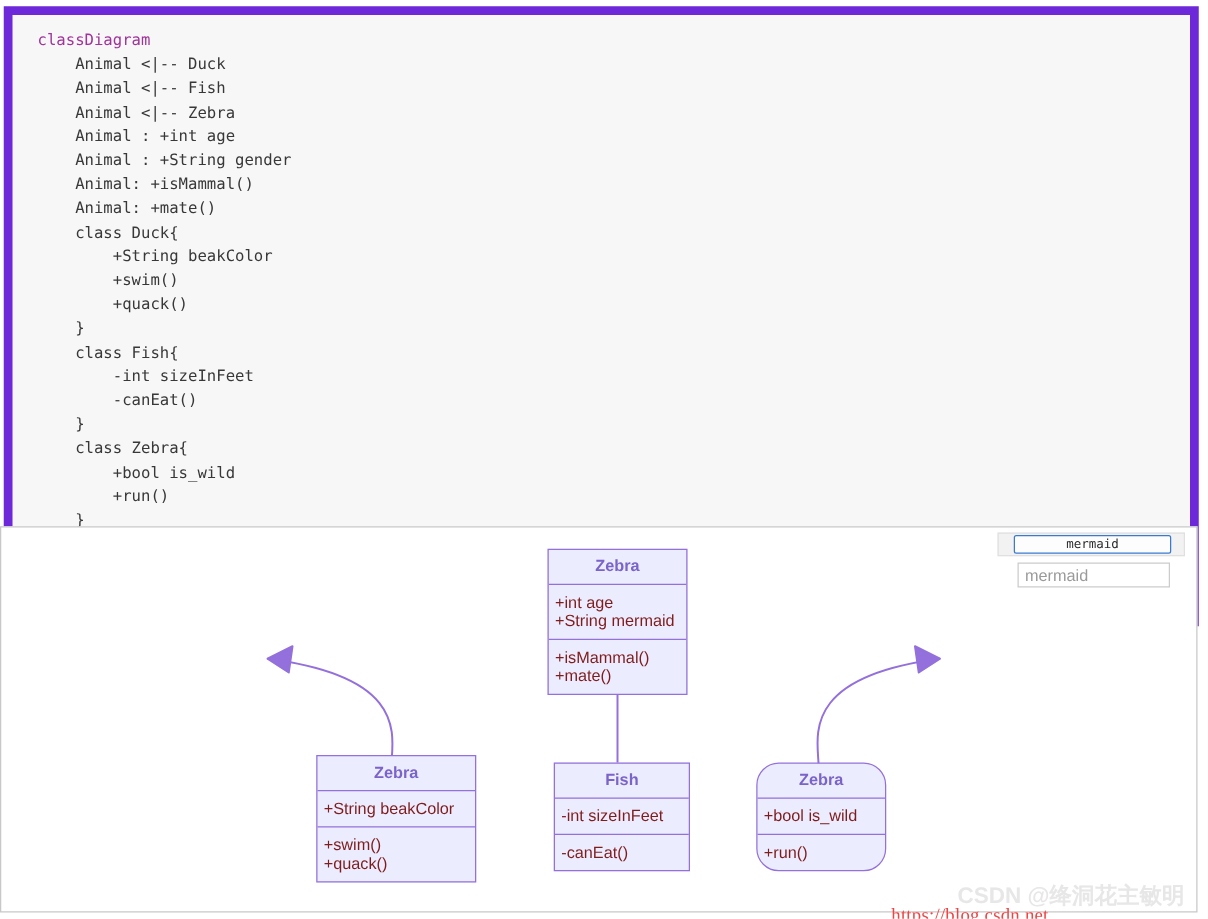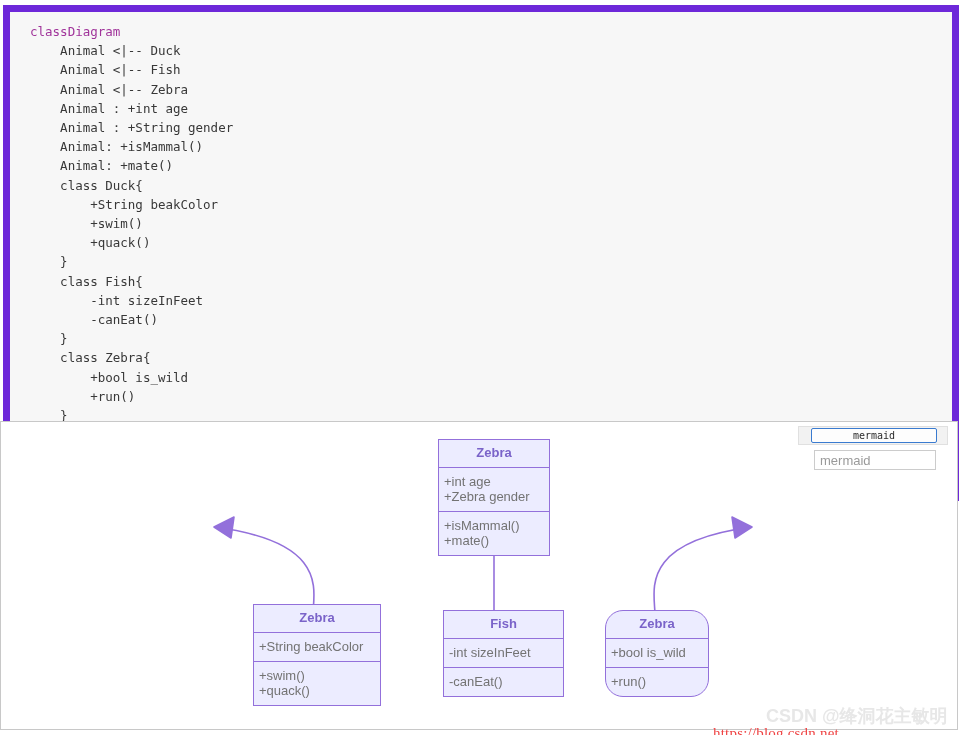--- a/index.html
+++ b/index.html
@@ -113,21 +113,21 @@
     line-height: 14px;
   }
   .uml-sep {
     height: 0;
     border-top: 1.6px solid #9370db;
   }
   .uml-rows {
     padding: 6px 5px 7px 5px;
     font-size: 13px;
     line-height: 15px;
-    color: #737373;
+    color: #7f1d1d;
   }
   .uml-rows div { white-space: nowrap; }
 
   
   #edges {
     position: absolute;
     left: 0;
     top: 0;
     width: 958px;
     height: 309px;
@@ -215,21 +215,21 @@
     <g>
       <polygon points="751,105 731,95 734,116" fill="#9370db" stroke="#9370db" stroke-width="1.6" stroke-linejoin="round"></polygon>
     </g>
   </svg>
 
   <div class="uml-class" style="left:437px; top:17px; width:112px;">
     <div class="uml-title">Zebra</div>
     <div class="uml-sep"></div>
     <div class="uml-rows">
       <div>+int age</div>
-      <div>+Zebra gender</div>
+      <div>+String mermaid</div>
     </div>
     <div class="uml-sep"></div>
     <div class="uml-rows">
       <div>+isMammal()</div>
       <div>+mate()</div>
     </div>
   </div>
 
   <div class="uml-class" style="left:252px; top:182px; width:128px;">
     <div class="uml-title">Zebra</div>
@@ -237,21 +237,21 @@
     <div class="uml-rows">
       <div>+String beakColor</div>
     </div>
     <div class="uml-sep"></div>
     <div class="uml-rows">
       <div>+swim()</div>
       <div>+quack()</div>
     </div>
   </div>
 
-  <div class="uml-class" style="left:442px; top:188px; width:121px;">
+  <div class="uml-class" style="left:442px; top:188px; width:109px;">
     <div class="uml-title">Fish</div>
     <div class="uml-sep"></div>
     <div class="uml-rows">
       <div>-int sizeInFeet</div>
     </div>
     <div class="uml-sep"></div>
     <div class="uml-rows">
       <div>-canEat()</div>
     </div>
   </div>

